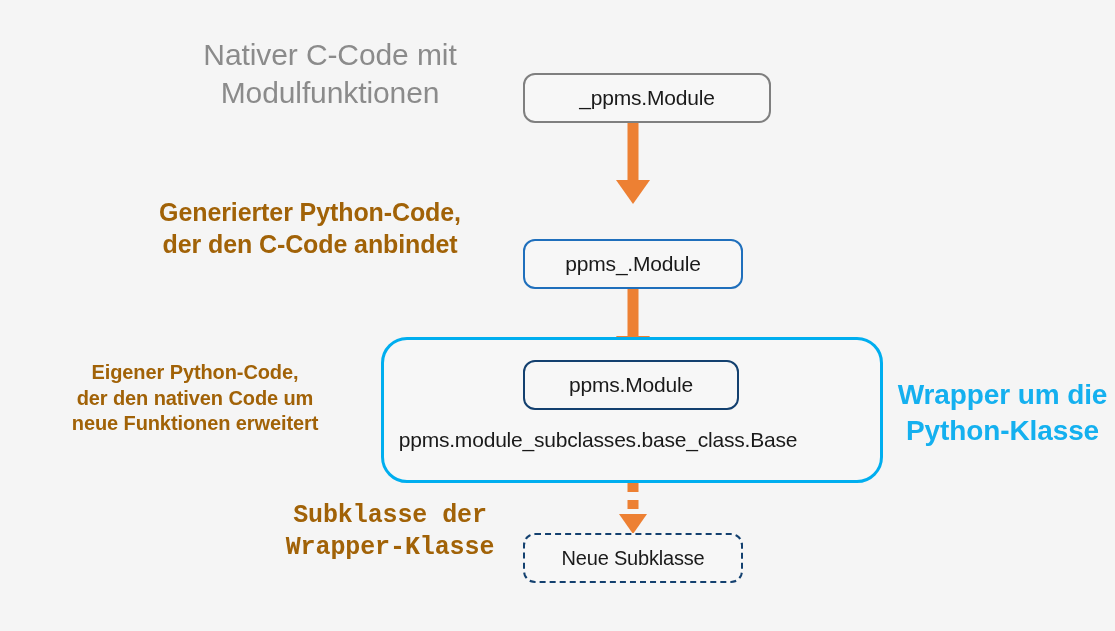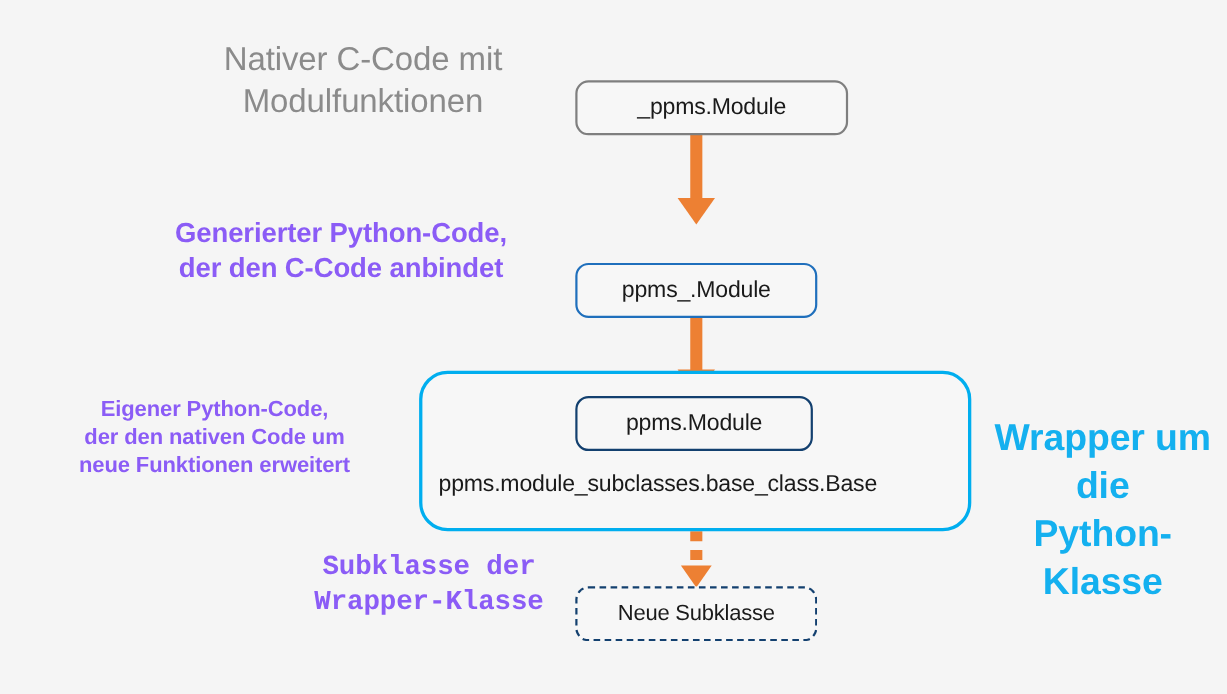--- a/index.html
+++ b/index.html
@@ -23,38 +23,38 @@
   
   .side-label {
     position: absolute;
     text-align: center;
     line-height: 1.28;
     white-space: pre-line;
     font-weight: 600;
     letter-spacing: -0.1px;
   }
   .label-gray  { color: #8b8b8b; font-weight: 400; }
-  .label-blue  { color: #8b5cf6; }
+  .label-blue  { color: #a16207; }
   .label-cyan  { color: #14b0ef; }
 
   #label-native {
     left: 150px; top: 36px; width: 360px;
     font-size: 30px;
   }
   #label-generated {
     left: 110px; top: 196px; width: 400px;
     font-size: 25px;
   }
   #label-own {
     left: 20px; top: 360px; width: 350px;
     font-size: 20px;
   }
   #label-wrapper {
     left: 895px; top: 377px; width: 215px;
-    font-size: 34px;
+    font-size: 28px;
   }
   #label-subclass {
     left: 265px; top: 500px; width: 250px;
     font-size: 25px;
     font-family: Liberation Mono, monospace;
   }
 
   
   .node {
     position: absolute;

